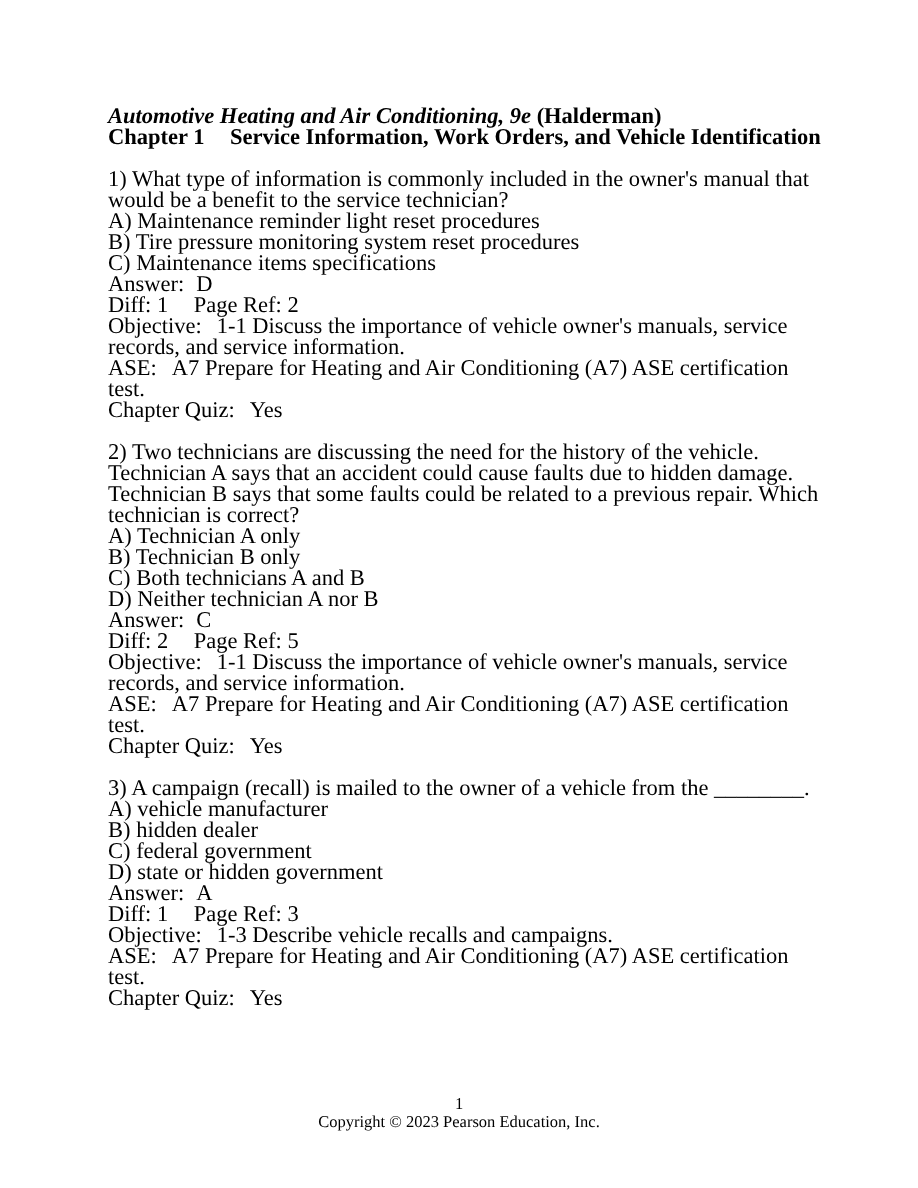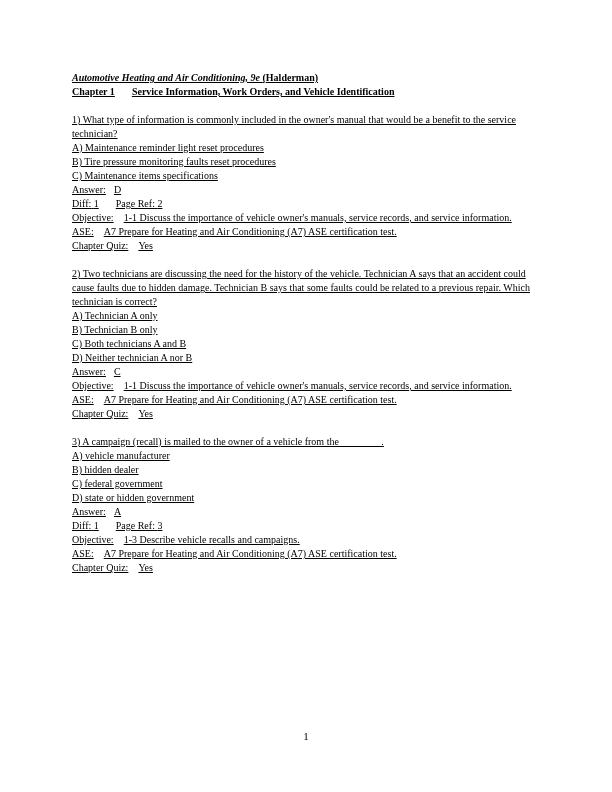--- a/index.html
+++ b/index.html
@@ -10,23 +10,22 @@
     color: #000000;
     position: relative;
     overflow: hidden;
     font-family: "Liberation Serif", "DejaVu Serif", serif;
   }
   .content {
     position: absolute;
     left: 72px;
     top: 71px;
     width: 476px;
-    font-size: 10px;
+    font-size: 15px;
     line-height: 14px;
-    text-decoration: underline;
   }
   p { margin: 0; padding: 0; }
   .doc-header { font-weight: bold; margin-bottom: 14px; }
   .book-title { font-style: italic; }
   .chapter-title { margin-left: 17px; }
   .question { margin-bottom: 14px; }
   .g8  { margin-left: 8px; }
   .g10 { margin-left: 10px; }
   .g17 { margin-left: 17px; margin-top: 44px; }
   .footer {
@@ -45,36 +44,37 @@
 <div class="content">
 
   <div class="doc-header">
     <p><span class="book-title">Automotive Heating and Air Conditioning, 9e</span> <span>(Halderman)</span></p>
     <p><span>Chapter 1</span><span class="chapter-title">Service Information, Work Orders, and Vehicle Identification</span></p>
   </div>
 
   <div class="question">
     <p><span>1)</span> <span>What type of information is commonly included in the owner's manual that would be a benefit to the service technician?</span></p>
     <p>A) Maintenance reminder light reset procedures</p>
-    <p>B) Tire pressure monitoring faults reset procedures</p>
+    <p>B) Tire pressure monitoring system reset procedures</p>
     <p>C) Maintenance items specifications</p>
     <p><span>Answer:</span><span class="g8">D</span></p>
     <p><span>Diff:</span> <span>1</span><span class="g17">Page Ref:</span> <span>2</span></p>
     <p><span>Objective:</span><span class="g10">1-1 Discuss the importance of vehicle owner's manuals, service records, and service information.</span></p>
     <p><span>ASE:</span><span class="g10">A7 Prepare for Heating and Air Conditioning (A7) ASE certification test.</span></p>
     <p><span>Chapter Quiz:</span><span class="g10">Yes</span></p>
   </div>
 
   <div class="question">
     <p><span>2)</span> <span>Two technicians are discussing the need for the history of the vehicle. Technician A says that an accident could cause faults due to hidden damage. Technician B says that some faults could be related to a previous repair. Which technician is correct?</span></p>
     <p>A) Technician A only</p>
     <p>B) Technician B only</p>
     <p>C) Both technicians A and B</p>
     <p>D) Neither technician A nor B</p>
     <p><span>Answer:</span><span class="g8">C</span></p>
+    <p><span>Diff:</span> <span>2</span><span class="g17">Page Ref:</span> <span>5</span></p>
     <p><span>Objective:</span><span class="g10">1-1 Discuss the importance of vehicle owner's manuals, service records, and service information.</span></p>
     <p><span>ASE:</span><span class="g10">A7 Prepare for Heating and Air Conditioning (A7) ASE certification test.</span></p>
     <p><span>Chapter Quiz:</span><span class="g10">Yes</span></p>
   </div>
 
   <div class="question">
     <p><span>3)</span> <span>A campaign (recall) is mailed to the owner of a vehicle from the ________.</span></p>
     <p>A) vehicle manufacturer</p>
     <p>B) hidden dealer</p>
     <p>C) federal government</p>
@@ -83,13 +83,14 @@
     <p><span>Diff:</span> <span>1</span><span class="g17">Page Ref:</span> <span>3</span></p>
     <p><span>Objective:</span><span class="g10">1-3 Describe vehicle recalls and campaigns.</span></p>
     <p><span>ASE:</span><span class="g10">A7 Prepare for Heating and Air Conditioning (A7) ASE certification test.</span></p>
     <p><span>Chapter Quiz:</span><span class="g10">Yes</span></p>
   </div>
 
 </div>
 
 <div class="footer">
   <p>1</p>
+  <p>Copyright © 2023 Pearson Education, Inc.</p>
 </div>
 
 </body></html>

